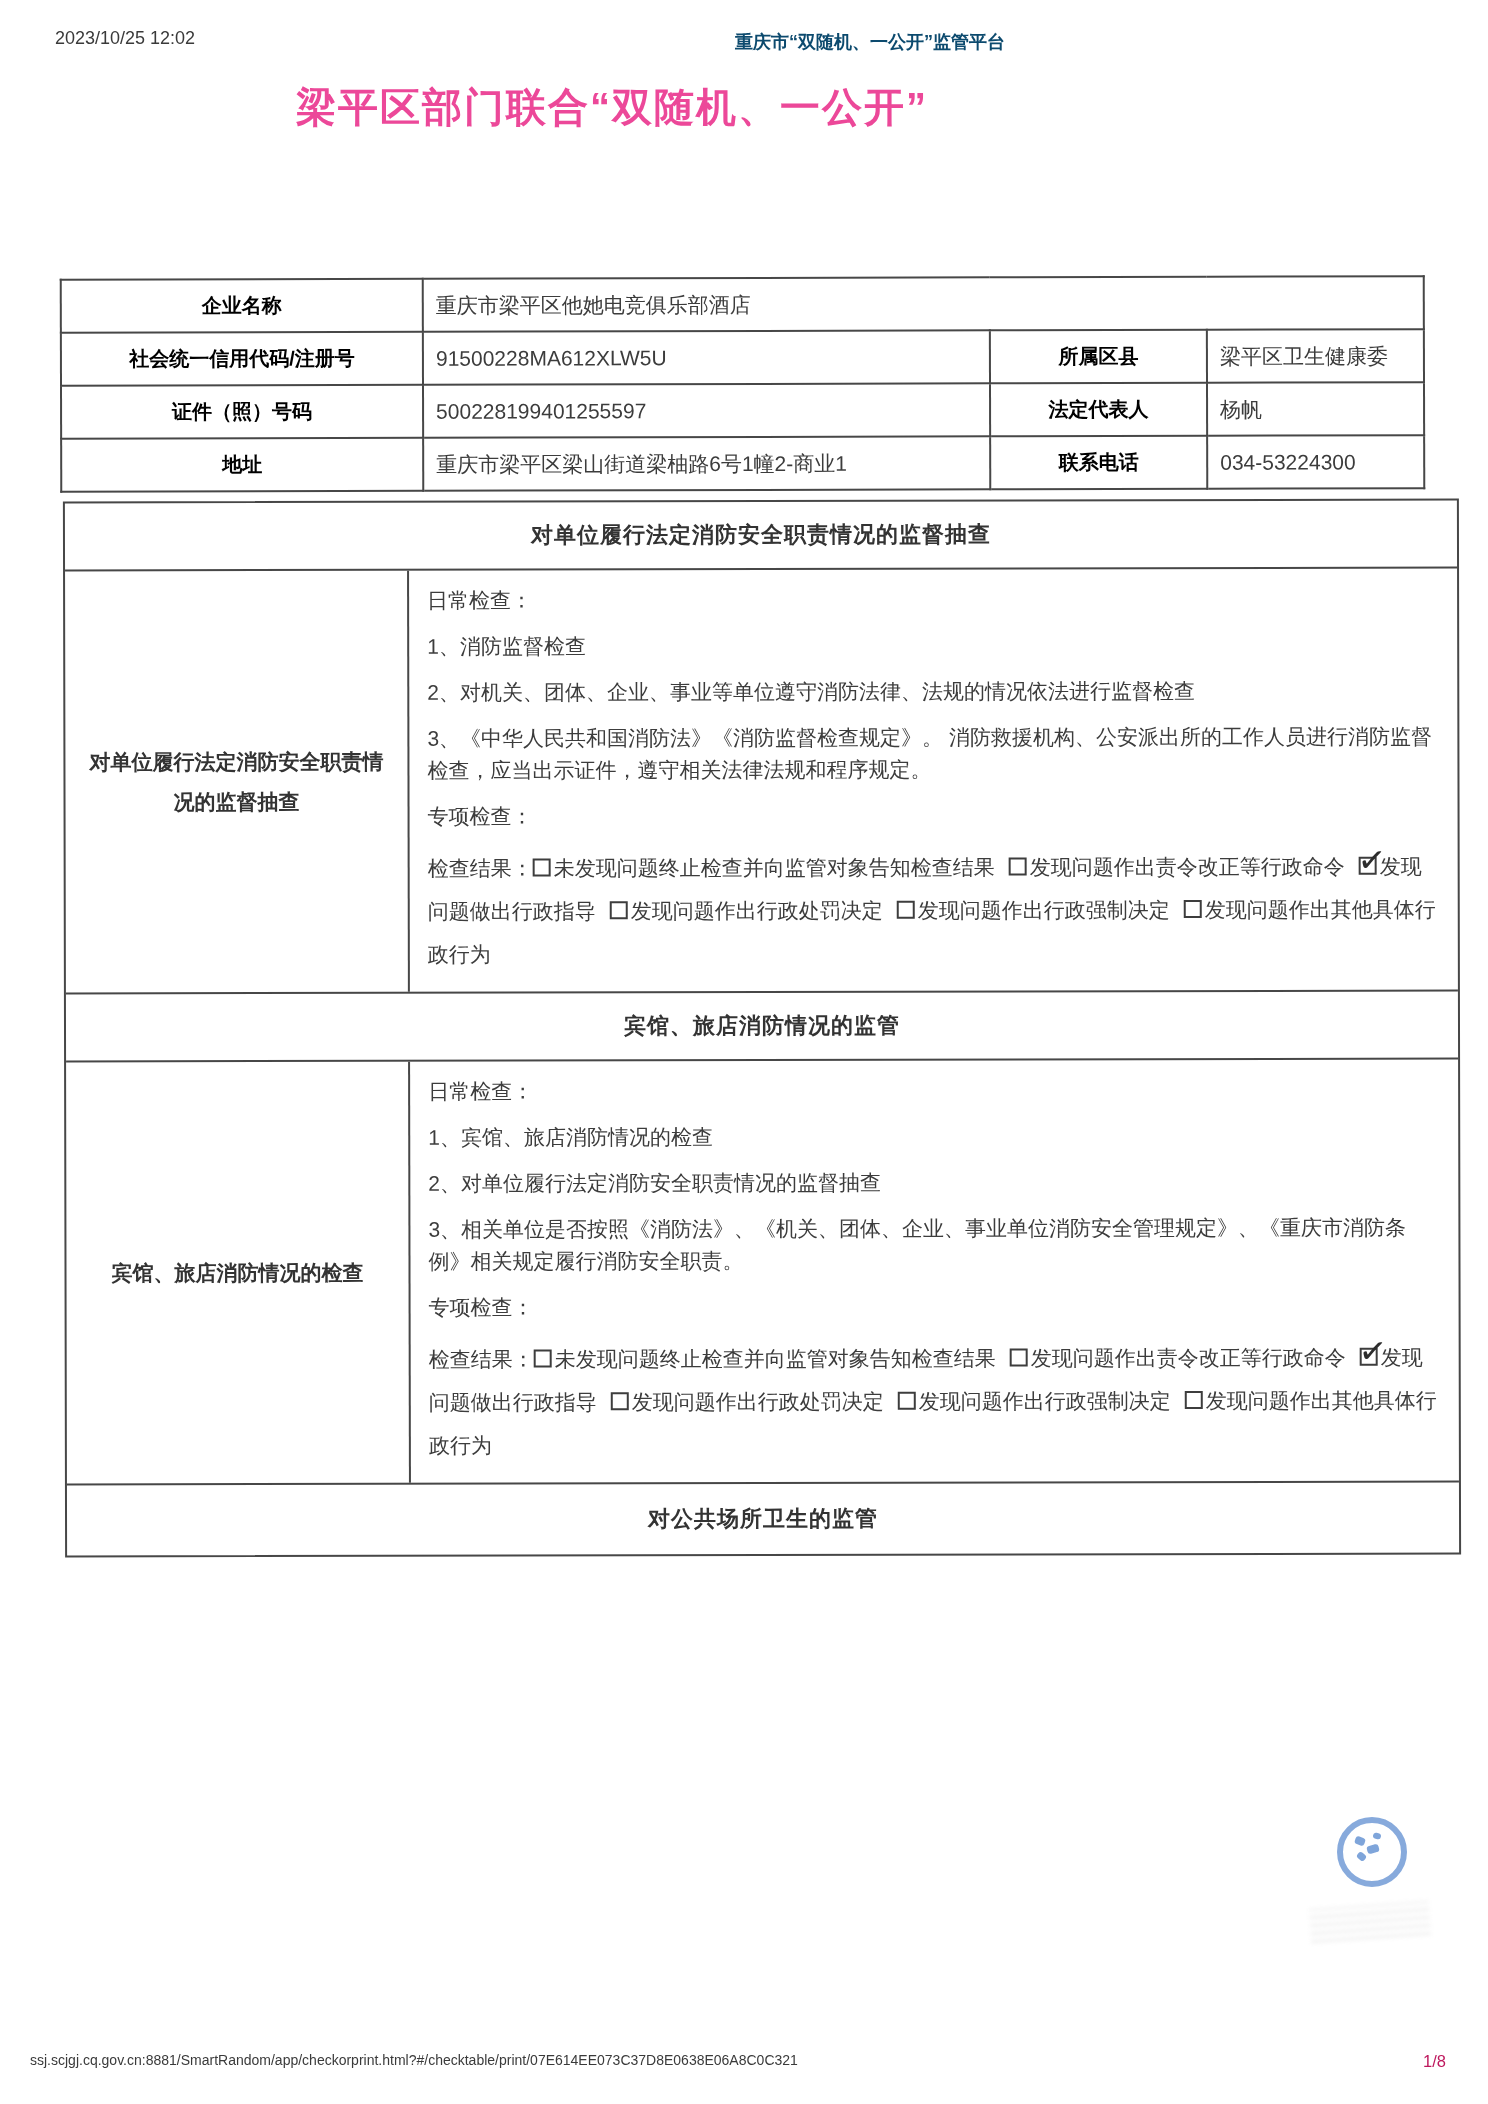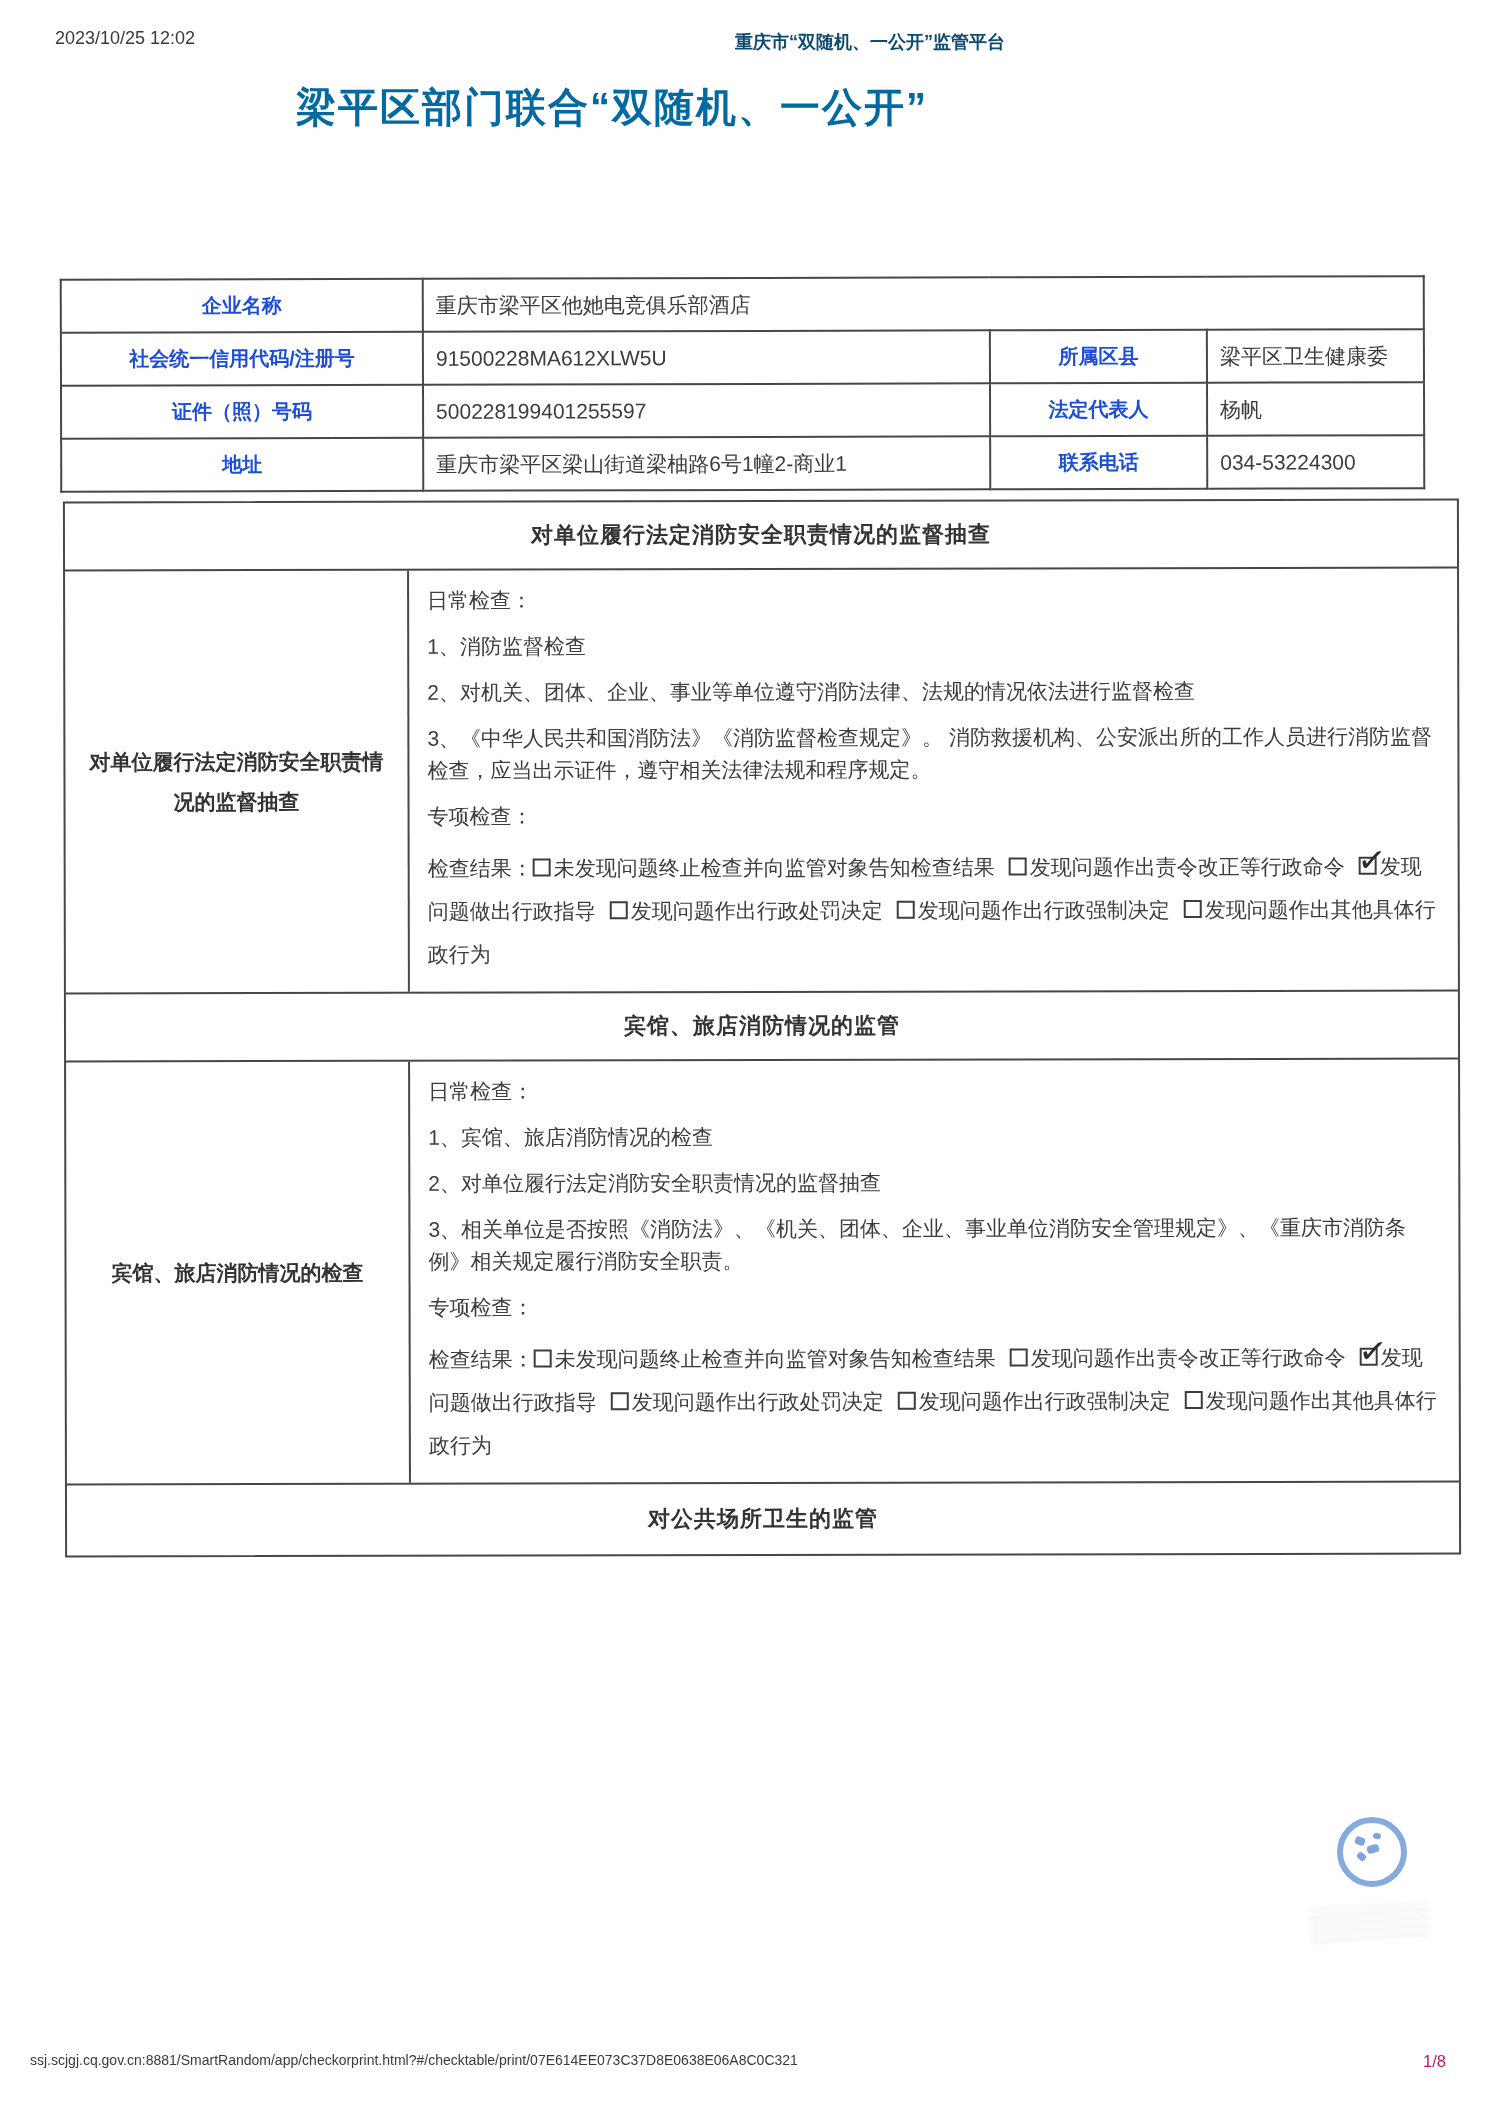--- a/index.html
+++ b/index.html
@@ -21,39 +21,39 @@
     position:absolute;left:870px;top:30px;
     transform:translateX(-50%);
     font-size:18px;font-weight:600;color:#0c4a6e;
     white-space:nowrap;
   }
   
   .doc-title{
     position:absolute;left:612px;top:82px;
     transform:translateX(-50%);
     text-align:center;
-    font-size:40px;font-weight:bold;color:#0369a1;
+    font-size:40px;font-weight:bold;color:#ec4899;
     letter-spacing:2px;line-height:50px;
     white-space:nowrap;
   }
   
   .info-table{
     position:absolute;left:60px;top:277px;
     border-collapse:collapse;
     transform:rotate(-0.15deg);
   }
   .info-table td{
     border:2px solid #474747;
     height:51px;
     font-size:21px;
     padding:0 12px;
     color:#3c3c3c;
   }
   .info-table td.lbl{
-    font-weight:bold;text-align:center;color:#1d4ed8;
+    font-weight:bold;text-align:center;color:#000000;
     font-size:20px;
   }
   .col-l1{width:336px;} .col-v1{width:541px;} .col-l2{width:191px;} .col-v2{width:191px;border-radius:10px;}
   
   .sec-table{
     position:absolute;left:64px;top:500px;width:1396px;
     border:2px solid #474747;
     transform:rotate(-0.12deg);
     box-sizing:border-box;
   }

